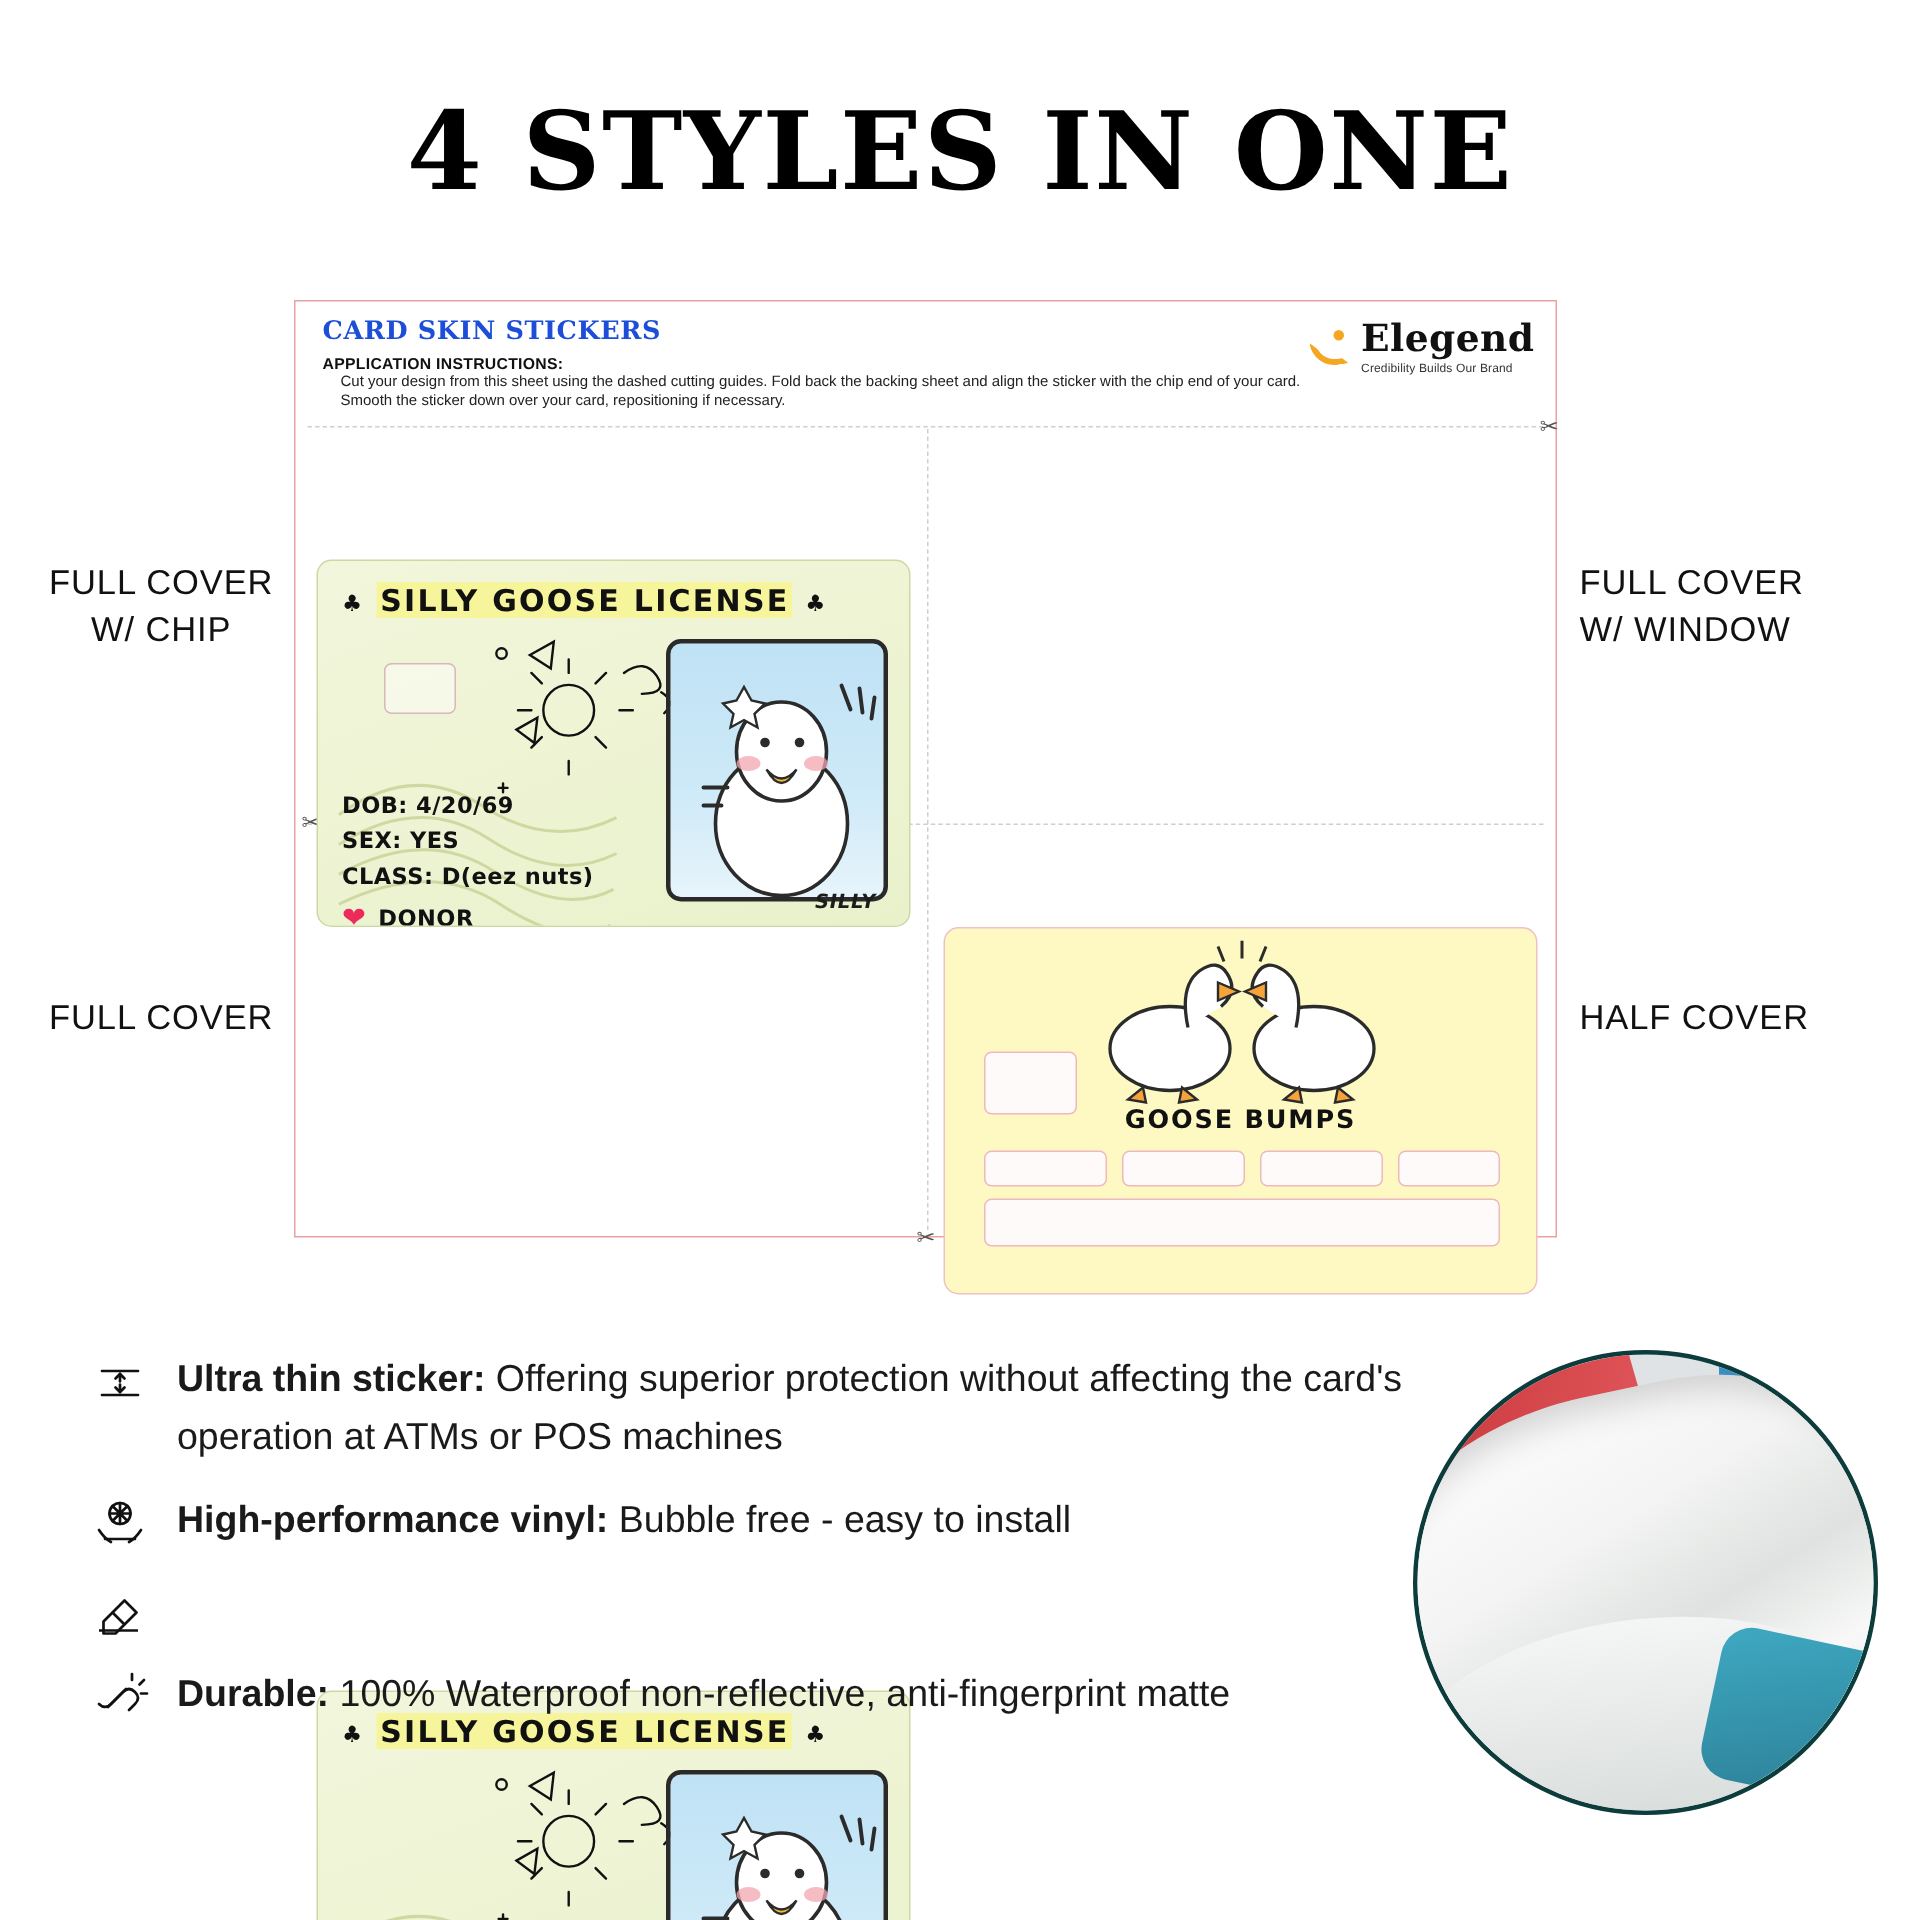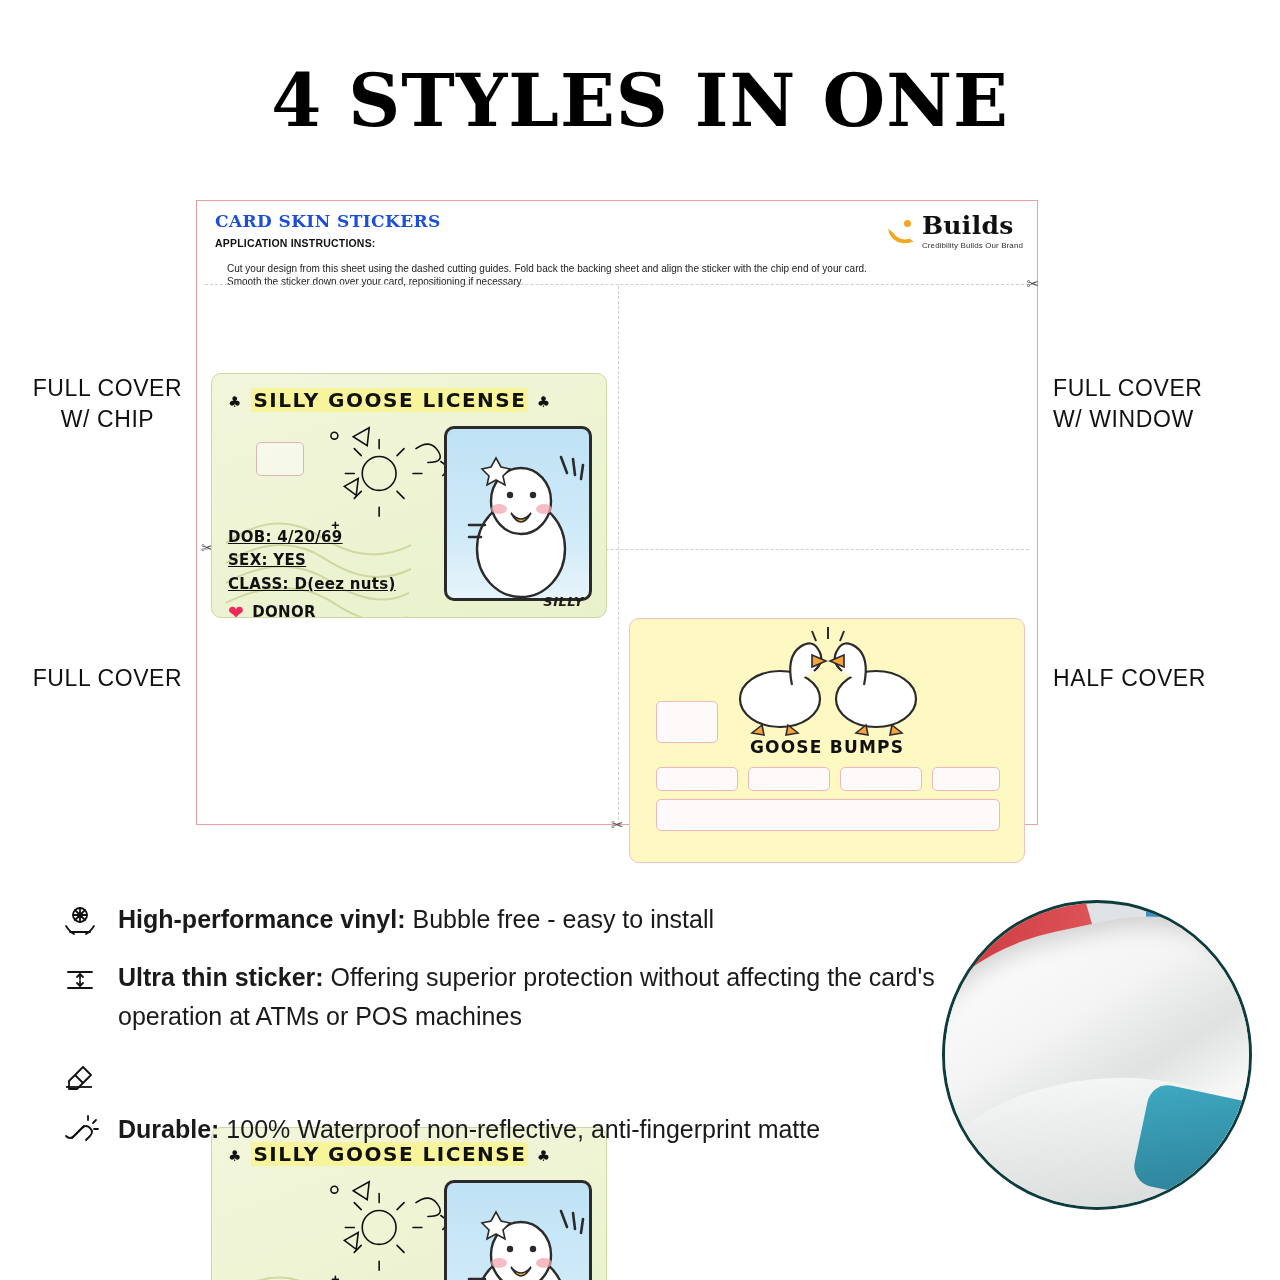--- a/index.html
+++ b/index.html
@@ -47,21 +47,21 @@
   .sheet-header { position: relative; height: 78px; padding: 10px 14px 0 18px; }
   .sheet-title {
     font-family: "DejaVu Serif", serif;
     font-weight: 700; font-size: 17px; letter-spacing: 0.4px; color: #1d4ed8;
   }
   .instr-title {
     margin-top: 6px;
     font-size: 10.5px; font-weight: 700; color: #111; letter-spacing: 0.2px;
   }
   .instr-body {
-    margin-top: 14px; margin-left: 12px;
+    margin-top: 0; margin-left: 12px;
     font-size: 10px; line-height: 1.25; color: #222; max-width: 640px;
   }
   .brand { position: absolute; right: 14px; top: 12px; display: flex; align-items: center; gap: 7px; }
   .brand-mark { width: 26px; height: 26px; position: relative; }
   .brand-mark .dot {
     position: absolute; left: 15px; top: 1px; width: 7px; height: 7px;
     background: #f5a623; border-radius: 50%;
   }
   .brand-mark .swoosh {
     position: absolute; left: 0; top: 8px; width: 24px; height: 17px;
@@ -104,21 +104,20 @@
   .lic-title .hl { background: #f6f59b; padding: 0 2px; }
   .clover { font-size: 15px; }
   .chip {
     position: absolute; left: 44px; top: 68px; width: 48px; height: 34px;
     border: 1.5px solid #d9b6bb; border-radius: 5px; background: rgba(255,255,255,.45);
   }
   .lic-fields {
     position: absolute; left: 16px; top: 152px;
     font-size: 15px; font-weight: 700; color: #111; line-height: 1.55;
     letter-spacing: 0.3px;
-    text-decoration: underline;
   }
   .donor { display: flex; align-items: center; gap: 8px; margin-top: 2px; }
   .heart { color: #ec2b5b; font-size: 19px; }
   .portrait {
     position: absolute; right: 14px; top: 52px; width: 148px; height: 175px;
     background: linear-gradient(180deg,#bfe2f5 0%, #cfeaf8 60%, #e7f4fb 100%);
     border: 3px solid #2a2a2a; border-radius: 10px;
   }
   .honk {
     position: absolute; right: 22px; bottom: 8px; font-size: 13px; font-weight: 700;
@@ -200,21 +199,21 @@
       <div class="sheet-title">CARD SKIN STICKERS</div>
       <div class="instr-title">APPLICATION INSTRUCTIONS:</div>
       <div class="instr-body">Cut your design from this sheet using the dashed cutting guides. Fold back the backing sheet and align the sticker with the chip end of your card. Smooth the sticker down over your card, repositioning if necessary.</div>
 
       <div class="brand">
         <div class="brand-mark">
           <span class="dot"></span>
             <span class="swoosh"></span>
         </div>
         <div class="brand-text">
-          <div class="brand-name">Builds</div>
+          <div class="brand-name">Elegend</div>
           <div class="brand-tag">Credibility Builds Our Brand</div>
         </div>
       </div>
     </div>
 
     <div class="cut-h" style="top:83px;"></div>
     <div class="cut-h" style="top:348px;"></div>
     <div class="cut-v" style="left:421px; top:85px; bottom:4px;"></div>
     <div class="scissors" style="right:-2px; top:74px;">✂</div>
     <div class="scissors" style="left:4px; top:338px;">✂</div>
@@ -360,44 +359,44 @@
     </div>
 
   </div>
 
   <div class="features">
 
     <div class="feature">
       <div class="feat-icon">
         <svg viewBox="0 0 40 40" width="40" height="40">
           <g fill="none" stroke="#111" stroke-width="1.8" stroke-linecap="round">
+            <path d="M8 12 h24 M8 28 h24"></path>
+            <path d="M20 14 v5 M20 21 v5"></path>
+            <path d="M17 17 l3 -3 3 3 M17 23 l3 3 3 -3"></path>
+          </g>
+        </svg>
+      </div>
+      <div class="feat-text">
+        <b>Ultra thin sticker:</b><span> Offering superior protection without affecting the card's operation at ATMs or POS machines</span>
+      </div>
+    </div>
+
+    <div class="feature">
+      <div class="feat-icon">
+        <svg viewBox="0 0 40 40" width="40" height="40">
+          <g fill="none" stroke="#111" stroke-width="1.8" stroke-linecap="round">
             <circle cx="20" cy="13" r="7"></circle>
             <path d="M20 6 v14 M13 13 h14 M15 8 l10 10 M25 8 l-10 10"></path>
             <path d="M6 24 q4 6 8 8 M34 24 q-4 6 -8 8"></path>
             <path d="M10 30 h20"></path>
           </g>
         </svg>
       </div>
       <div class="feat-text">
         <b>High-performance vinyl:</b><span> Bubble free - easy to install</span>
-      </div>
-    </div>
-
-    <div class="feature">
-      <div class="feat-icon">
-        <svg viewBox="0 0 40 40" width="40" height="40">
-          <g fill="none" stroke="#111" stroke-width="1.8" stroke-linecap="round">
-            <path d="M8 12 h24 M8 28 h24"></path>
-            <path d="M20 14 v5 M20 21 v5"></path>
-            <path d="M17 17 l3 -3 3 3 M17 23 l3 3 3 -3"></path>
-          </g>
-        </svg>
-      </div>
-      <div class="feat-text">
-        <b>Ultra thin sticker:</b><span> Offering superior protection without affecting the card's operation at ATMs or POS machines</span>
       </div>
     </div>
 
     <div class="feature">
       <div class="feat-icon">
         <svg viewBox="0 0 40 40" width="40" height="40">
           <g fill="none" stroke="#111" stroke-width="1.8" stroke-linejoin="round">
             <path d="M9 27 l14 -14 8 8 -14 14 -8 0z"></path>
             <path d="M15 21 l8 8"></path>
             <path d="M6 33 h26"></path>

